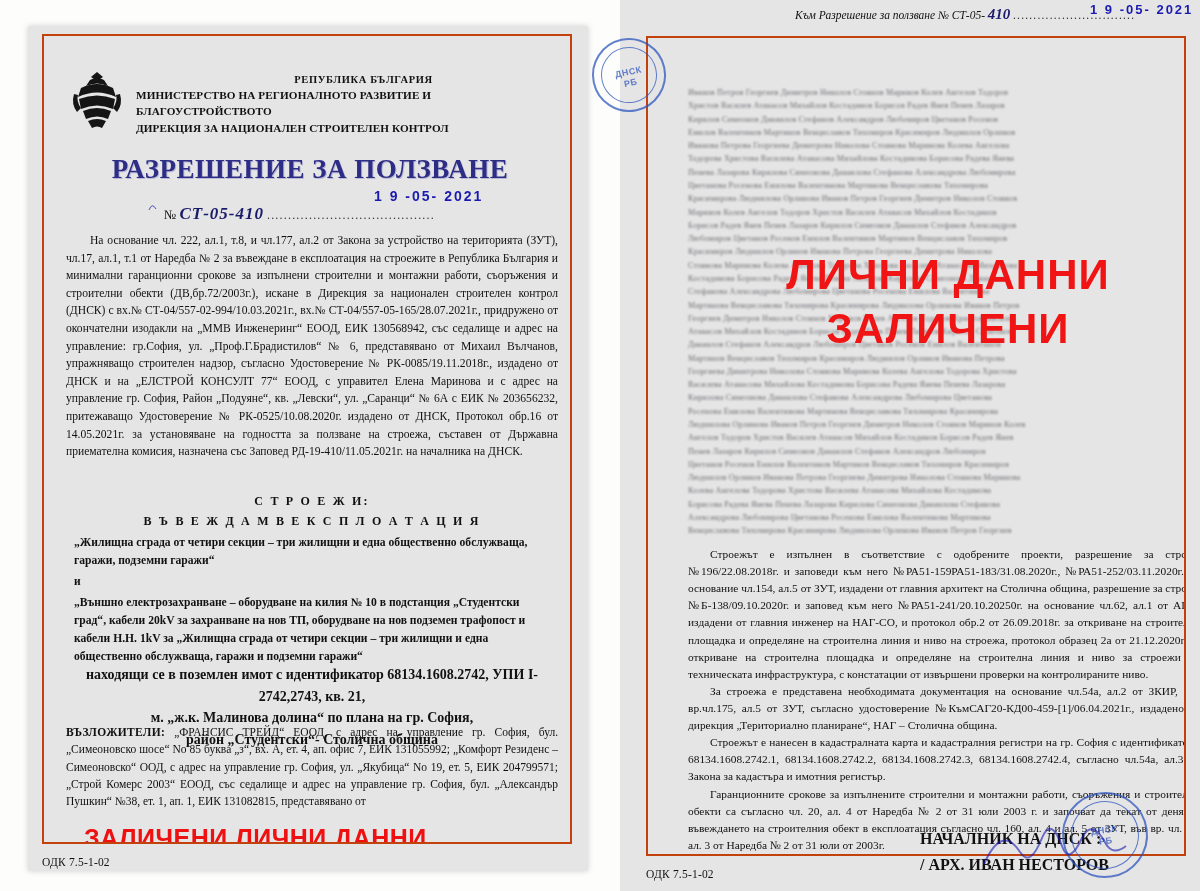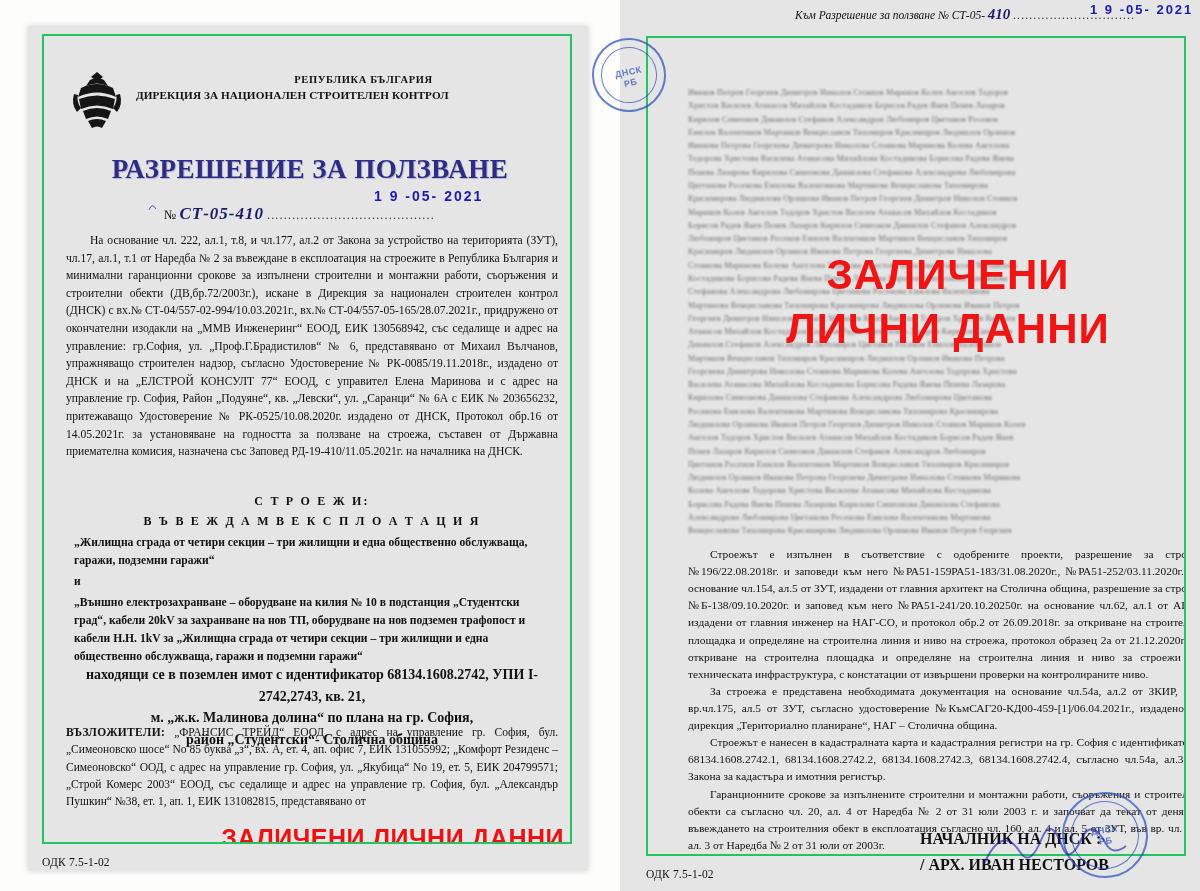--- a/index.html
+++ b/index.html
@@ -21,21 +21,21 @@
     background: #fdfdfb;
   }
   
   .page {
     position: absolute;
     background: #e5e5e5;
     box-sizing: border-box;
   }
   .page-inner {
     position: absolute;
-    border: 2px solid #22c55e;
+    border: 2px solid #c2410c;
     box-sizing: border-box;
     overflow: hidden;
   }
   .footer-code {
     position: absolute;
     font-size: 11.5px;
     font-family: "Liberation Serif", serif;
     color: #111;
     letter-spacing: .2px;
     text-align: right;
@@ -191,21 +191,21 @@
     text-align: justify;
   }
   .assignors b {
     letter-spacing: .3px;
   }
   .redact-left {
     position: absolute;
     left: 40px;
     top: 788px;
     width: 480px;
-    text-align: right;
+    text-align: left;
     font-family: "Liberation Sans", sans-serif;
     font-weight: bold;
     font-size: 25px;
     color: #ee1111;
     letter-spacing: .5px;
   }
   #left-footer {
     left: 42px;
     top: 856px;
   }
@@ -397,20 +397,21 @@
             <path d="M13 41 q14 -6 28 0 l-3 8 q-11 -5 -22 0 Z"></path>
             <path d="M18 51 q9 -4 18 0 l-4 7 q-5 -3 -10 0 Z"></path>
             <path d="M4 24 q-3 10 3 18 l4 -4 q-5 -7 -3 -13 Z"></path>
             <path d="M50 24 q3 10 -3 18 l-4 -4 q5 -7 3 -13 Z"></path>
           </g>
         </svg>
       </div>
 
       <div class="ministry-block">
         <div class="l1">РЕПУБЛИКА БЪЛГАРИЯ</div>
+        <div class="l2">МИНИСТЕРСТВО НА РЕГИОНАЛНОТО РАЗВИТИЕ И БЛАГОУСТРОЙСТВОТО</div>
         <div class="l3">ДИРЕКЦИЯ ЗА НАЦИОНАЛЕН СТРОИТЕЛЕН КОНТРОЛ</div>
       </div>
 
       <div class="doc-title">РАЗРЕШЕНИЕ ЗА ПОЛЗВАНЕ</div>
 
       <div class="date-stamp">1 9 -05- 2021</div>
 
       <div class="num-line">
         <span class="num-label">№</span>
         <span class="num-hand">СТ-05-410</span>
@@ -499,22 +500,22 @@
         <span class="r">Людмилов Орлинов Иванова Петрова Георгиева Димитрова Николова Стоянова Маринова</span>
         <span class="r">Колева Ангелова Тодорова Христова Василева Атанасова Михайлова Костадинова</span>
         <span class="r">Борисова Радева Янева Пенева Лазарова Кирилова Симеонова Данаилова Стефанова</span>
         <span class="r">Александрова Любомирова Цветанова Росенова Емилова Валентинова Мартинова</span>
         <span class="r">Венциславова Тихомирова Красимирова Людмилова Орлинова Иванов Петров Георгиев</span>
         <span class="r">Димитров Николов Стоянов Маринов Колев Ангелов Тодоров Христов Василев Атанасов</span>
 
       </div>
 
       <div class="redact-right">
+        <div>ЛИЧНИ ДАННИ</div>
         <div>ЗАЛИЧЕНИ</div>
-        <div>ЛИЧНИ ДАННИ</div>
       </div>
 
       <div class="right-body">
         <p>Строежът е изпълнен в съответствие с одобрените проекти, разрешение за строеж №196/22.08.2018г. и заповеди към него №РА51-159РА51-183/31.08.2020г., №РА51-252/03.11.2020г. на основание чл.154, ал.5 от ЗУТ, издадени от главния архитект на Столична община, разрешение за строеж №Б-138/09.10.2020г. и заповед към него №РА51-241/20.10.20250г. на основание чл.62, ал.1 от АПК, издадени от главния инженер на НАГ-СО, и протокол обр.2 от 26.09.2018г. за откриване на строителна площадка и определяне на строителна линия и ниво на строежа, протокол образец 2а от 21.12.2020г. за откриване на строителна площадка и определяне на строителна линия и ниво за строежи на техническата инфраструктура, с констатации от извършени проверки на контролираните ниво.</p>
         <p>За строежа е представена необходимата документация на основание чл.54а, ал.2 от ЗКИР, във вр.чл.175, ал.5 от ЗУТ, съгласно удостоверение №КъмСАГ20-КД00-459-[1]/06.04.2021г., издадено от дирекция „Териториално планиране“, НАГ – Столична община.</p>
         <p>Строежът е нанесен в кадастралната карта и кадастралния регистри на гр. София с идентификатори 68134.1608.2742.1,     68134.1608.2742.2,     68134.1608.2742.3, 68134.1608.2742.4, съгласно чл.54а, ал.3 от Закона за кадастъра и имотния регистър.</p>
         <p>Гаранционните срокове за изпълнените строителни и монтажни работи, съоръжения и строителни обекти са съгласно чл. 20, ал. 4 от Наредба № 2 от 31 юли 2003 г. и започват да текат от деня на въвеждането на строителния обект в експлоатация съгласно чл. 160, ал. 4 и ал. 5 от ЗУТ, във вр. чл. 20, ал. 3 от Наредба № 2 от 31 юли от 2003г.</p>
         <p>При ползването на строежа да се спазват законовите разпоредби.</p>
       </div>
 

